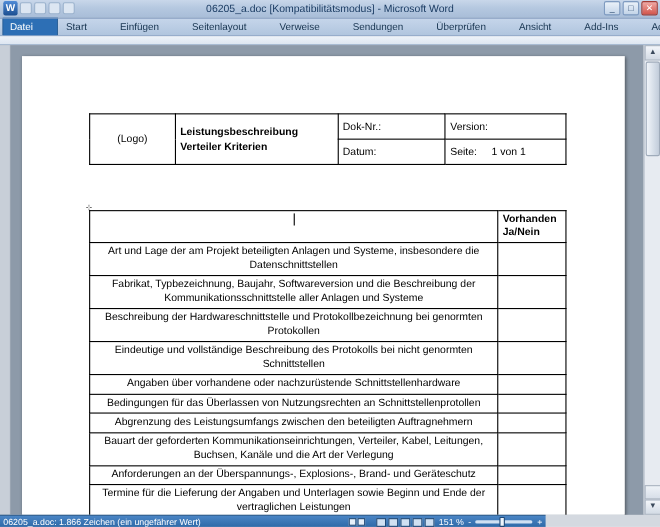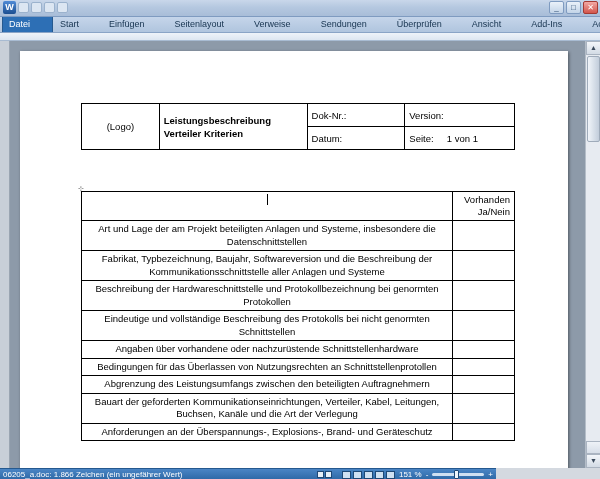--- a/index.html
+++ b/index.html
@@ -104,21 +104,21 @@
   
   table.chk {
     position:absolute; left:61px; top:140px; width:434px;
     border-collapse:collapse;
   }
   table.chk td {
     border:1px solid #000; font-size:9.5px; padding:2px 4px;
     color:#000; line-height:12.5px; vertical-align:top;text-align:center;
   }
   table.chk td.c1 { width:372px; }
-  table.chk td.c2 { width:62px; text-align:right; font-weight:normal; line-height:12px; }
+  table.chk td.c2 { width:62px; text-align:left; font-weight:bold; line-height:12px; }
   table.chk tr.head td.c1 { height:26px; }
   .caret {
     display:inline-block; width:1px; height:11px; background:#000;
     vertical-align:-1px; margin-left:1px;
   }
 
   
   .vscroll {
     position:absolute; right:0; top:0; width:15px; height:427px;
     background:#e7ebf1; border-left:1px solid #b4bdc8;
@@ -166,20 +166,21 @@
 <div id="app">
 
   <div class="titlebar">
     <div class="qat">
       <div class="wlogo">W</div>
       <div class="qicon"></div>
       <div class="qicon"></div>
       <div class="qicon"></div>
       <div class="qicon"></div>
     </div>
+    <div class="ttl">06205_a.doc [Kompatibilitätsmodus] - Microsoft Word</div>
     <div class="wbtns">
       <div class="wbtn">_</div>
       <div class="wbtn">□</div>
       <div class="wbtn close">✕</div>
     </div>
   </div>
 
   <div class="tabs">
     <div class="tab file">Datei</div>
     <div class="tab">Start</div>
@@ -265,20 +266,24 @@
               <td class="c2"></td>
             </tr>
         <tr>
               <td class="c1">Bauart der geforderten Kommunikationseinrichtungen, Verteiler, Kabel, Leitungen, Buchsen, Kanäle und die Art der Verlegung</td>
               <td class="c2"></td>
             </tr>
         <tr>
               <td class="c1">Anforderungen an der Überspannungs-, Explosions-, Brand- und Geräteschutz</td>
               <td class="c2"></td>
             </tr>
+        <tr>
+              <td class="c1">Termine für die Lieferung der Angaben und Unterlagen sowie Beginn und Ende der vertraglichen Leistungen</td>
+              <td class="c2"></td>
+            </tr>
 
       </tbody>
         </table>
     </div>
 
     <div class="vscroll">
       <div class="vs-btn">▲</div>
       <div class="vs-thumb"></div>
       <div class="vs-split"></div>
       <div class="vs-btn vs-bot">▼</div>

